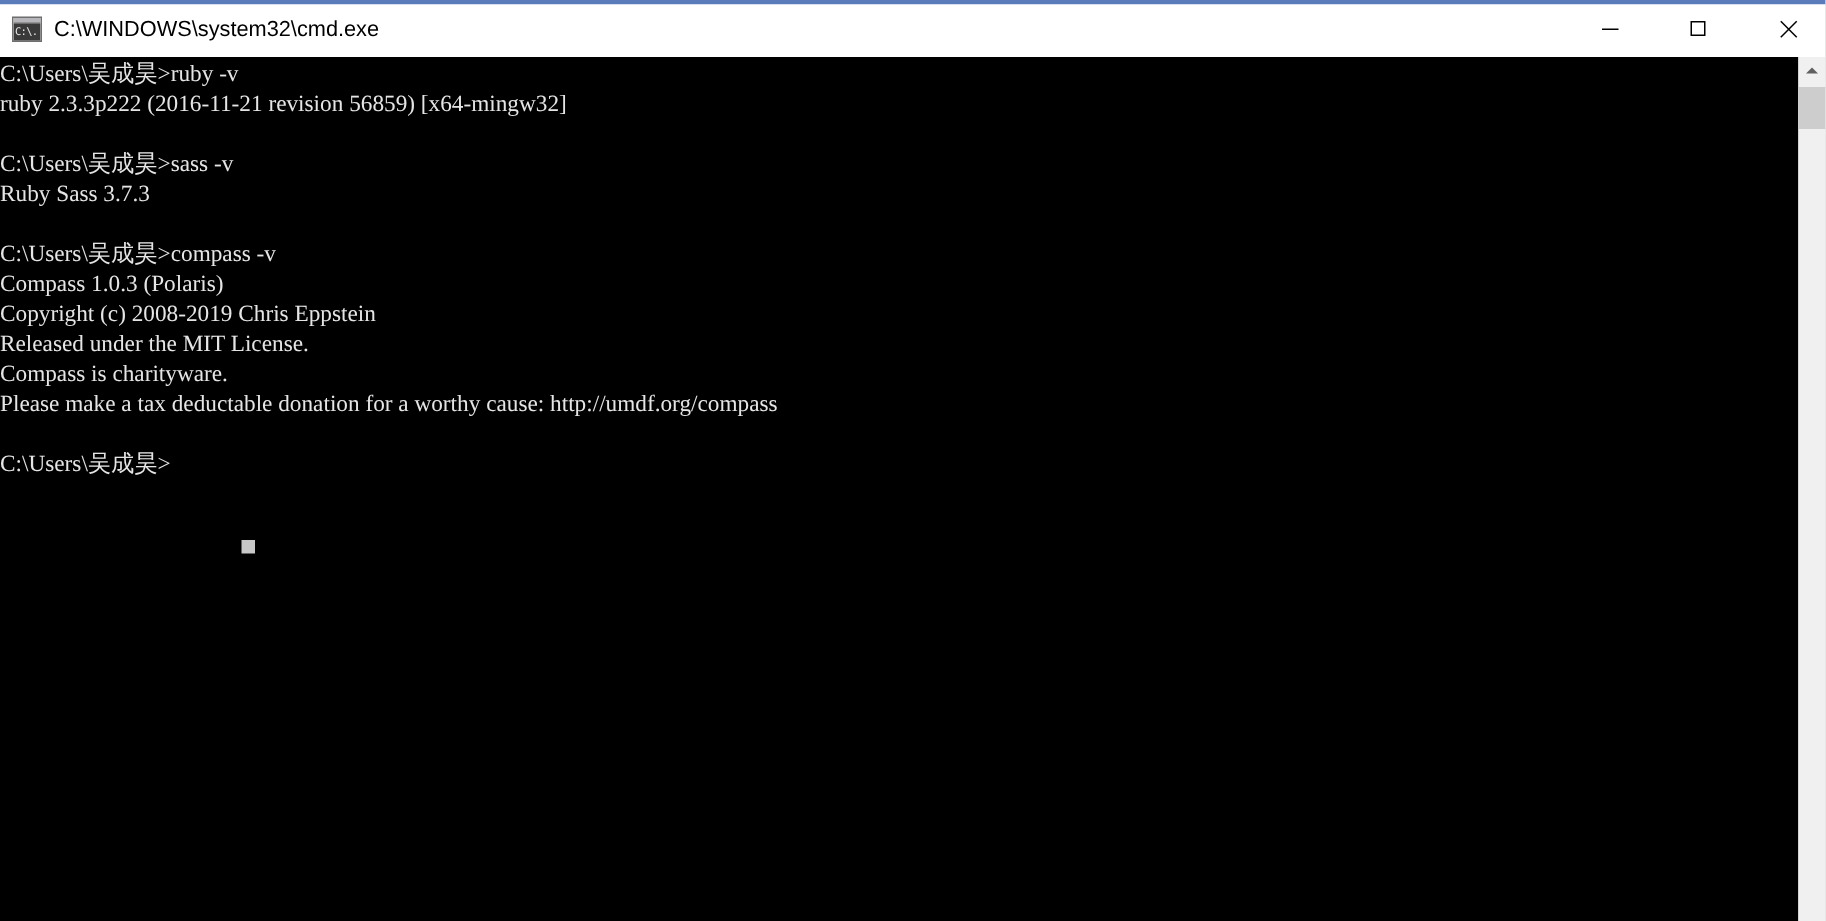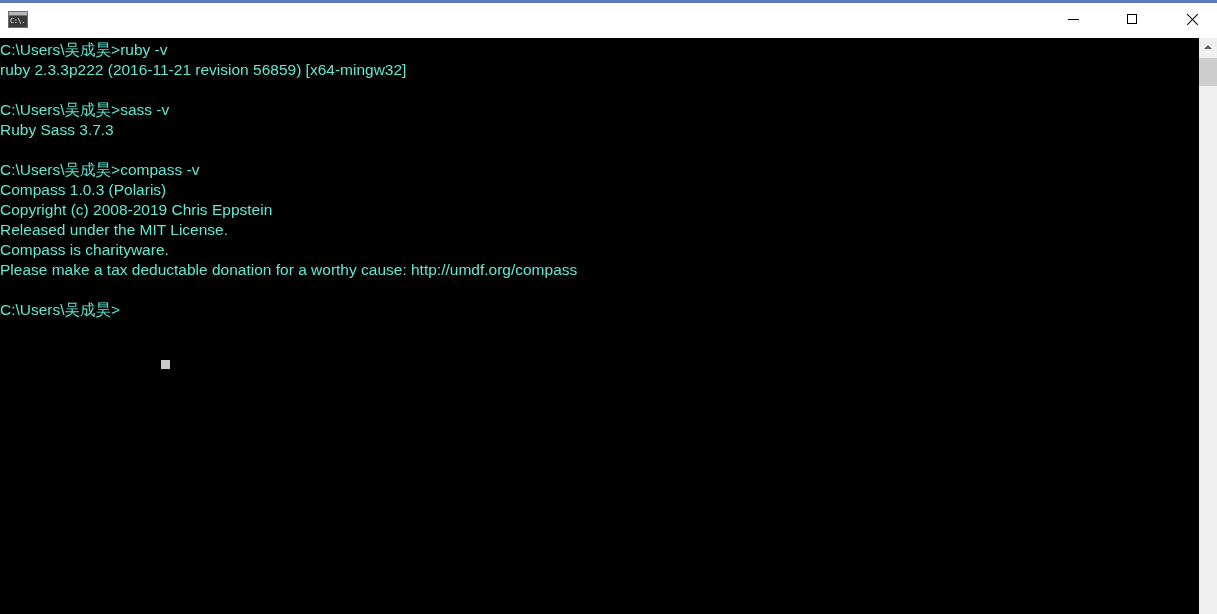--- a/index.html
+++ b/index.html
@@ -143,24 +143,24 @@
     background: #000000;
     overflow: hidden;
   }
 
   #console-text {
     margin: 0;
     padding: 0;
     position: absolute;
     left: 0px;
     top: 2px;
-    font-family: Liberation Sans, sans-serif;
+    font-family: Liberation Serif, serif;
     font-size: 15.5px;
     line-height: 20px;
-    color: #5eead4;
+    color: #e5e5e5;
     white-space: pre;
     letter-spacing: 0px;
   }
 
   #cursor {
     position: absolute;
     left: 161px;
     top: 322px;
     width: 9px;
     height: 9px;
@@ -216,20 +216,21 @@
 
 <div id="window">
 
   <div id="accent-line"></div>
 
   <div id="titlebar">
     <div id="app-icon">
       <div class="icon-top"></div>
       <div class="icon-body">C:\.</div>
     </div>
+    <div id="title-text">C:\WINDOWS\system32\cmd.exe</div>
   </div>
 
   <button class="win-btn" id="btn-minimize">
     <span class="glyph-min"></span>
   </button>
   <button class="win-btn" id="btn-maximize">
     <span class="glyph-max"></span>
   </button>
   <button class="win-btn" id="btn-close">
     <span class="glyph-close"></span>

